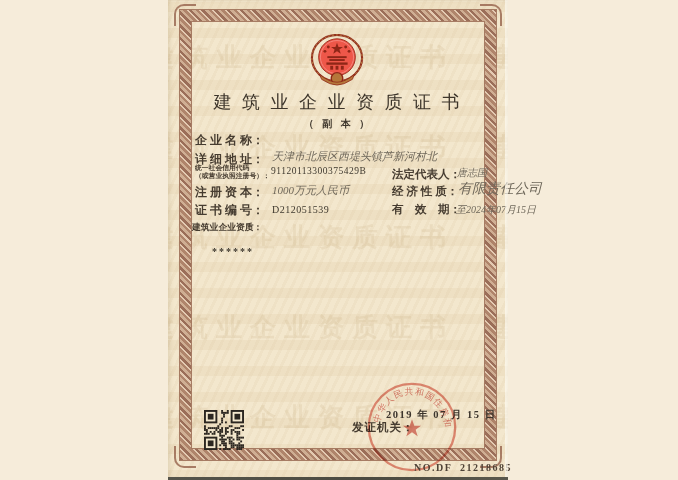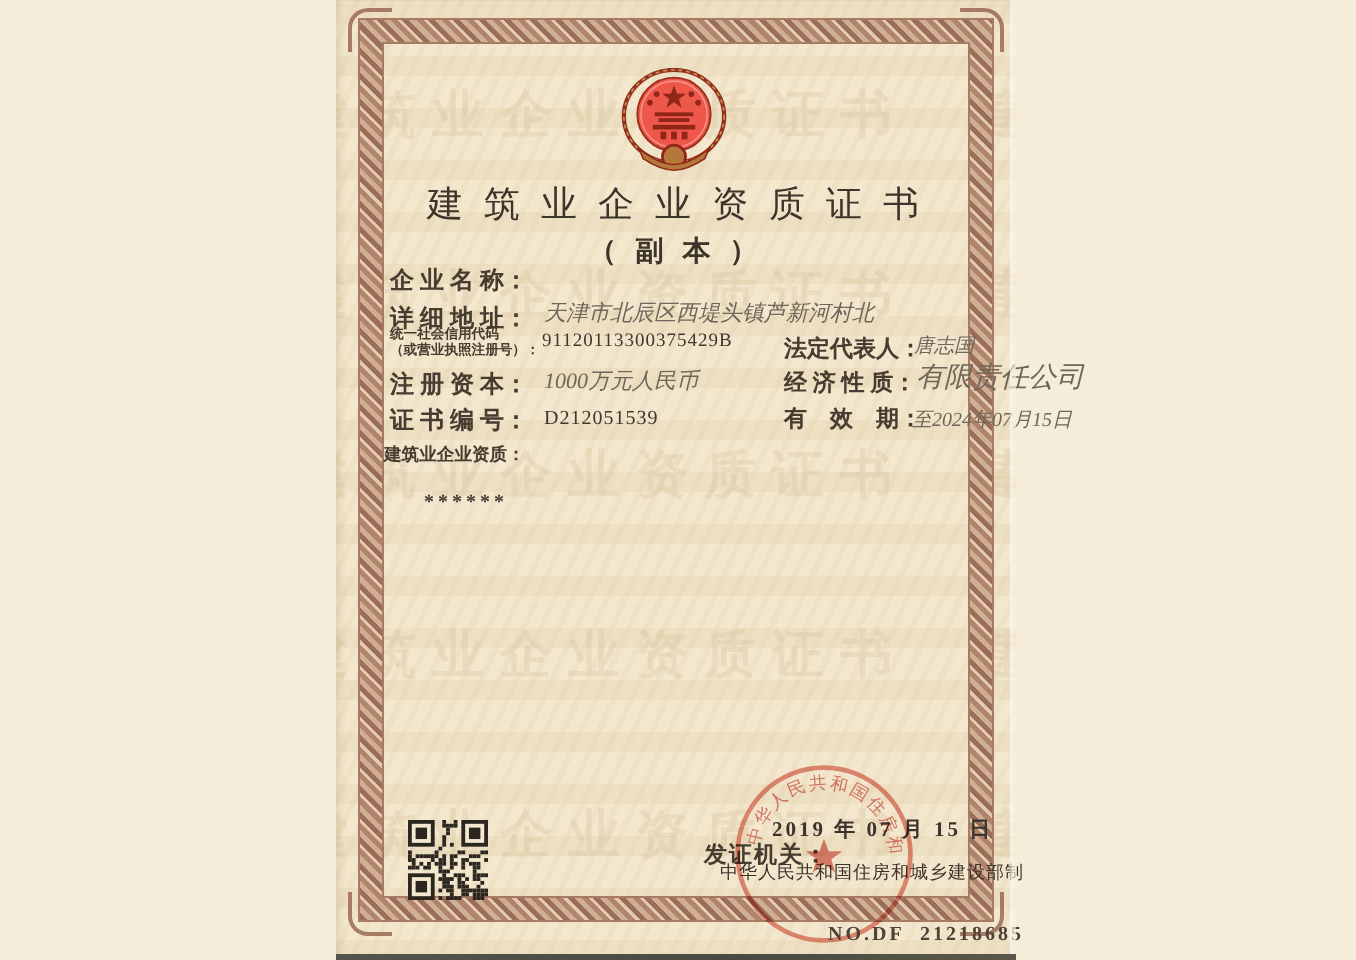--- a/index.html
+++ b/index.html
@@ -50,21 +50,21 @@
 
   .emblem{position:absolute;left:140px;top:34px;width:58px;height:54px;}
 
   .title{
     position:absolute;left:0;top:90px;width:100%;text-align:center;
     font-size:18px;font-weight:normal;color:var(--ink-dark,#3d352b);
     letter-spacing:3px;white-space:pre;
   }
   .subtitle{
     position:absolute;left:0;top:117px;width:100%;text-align:center;
-    font-size:14px;font-weight:bold;color:var(--ink-dark,#3d352b);
+    font-size:10px;font-weight:bold;color:var(--ink-dark,#3d352b);
     letter-spacing:3px;white-space:pre;
   }
 
   .lab{position:absolute;font-weight:bold;color:var(--ink-label,#463c30);font-size:12px;white-space:pre;}
   .val{position:absolute;color:var(--ink-script,#6e675a);font-size:11px;font-style:italic;white-space:pre;}
   .val-mono{position:absolute;color:#3e382e;font-size:9.5px;letter-spacing:.5px;white-space:pre;font-family:"Liberation Serif","DejaVu Serif",serif;}
 
   .lab-small{position:absolute;font-weight:bold;color:var(--ink-label,#463c30);font-size:6.8px;line-height:8px;white-space:pre;}
 
   .issuer-label{position:absolute;left:184px;top:393px;font-weight:bold;font-size:11.5px;color:var(--ink-label,#463c30);letter-spacing:1px;margin-top:27px;}
@@ -141,21 +141,20 @@
     <div class="lab" style="left:27px;top:202px">证 书 编 号：</div>
     <div class="val-mono" style="left:104px;top:204px;font-size:10px">D212051539</div>
     <div class="lab" style="left:224px;top:202px;font-size:11.5px">有　效　期：</div>
     <div class="val" style="left:288px;top:203px;font-size:10px">至2024年07月15日</div>
 
     <div class="lab" style="left:24px;top:222px;font-size:8.8px">建筑业企业资质：</div>
     <div class="val-mono" style="left:44px;top:246px;font-size:10px;letter-spacing:2px;font-weight:bold">******</div>
 
     <div class="issuer-label">发证机关：</div>
     <div class="issue-date">2019 年 07 月 15 日</div>
-    <div class="made-by">中华人民共和国住房和城乡建设部制</div>
 
     <div class="seal">
       <svg viewBox="0 0 100 100" width="96" height="96">
         <circle cx="50" cy="50" r="45" fill="none" stroke="#d85948" stroke-width="2.4" opacity=".75"></circle>
         <defs>
             <path id="sealArc" d="M 16 50 A 34 34 0 1 1 84 50"></path>
           </defs>
         <text font-size="9.2" fill="#d0544a" letter-spacing="1.2" opacity=".85" font-family="Liberation Serif, DejaVu Serif, serif">
           <textPath href="#sealArc" startOffset="4">中华人民共和国住房和城乡建设部</textPath>
         </text>

